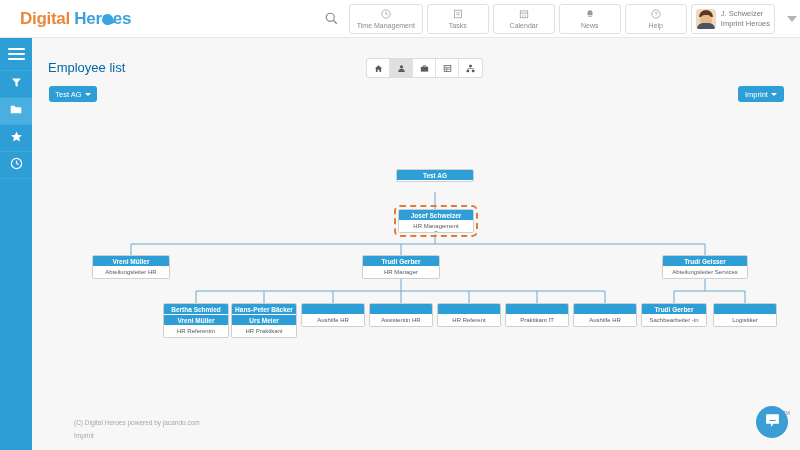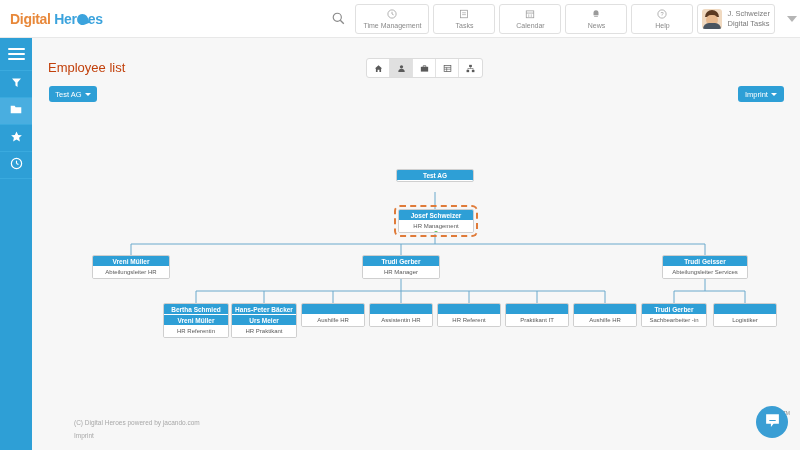--- a/index.html
+++ b/index.html
@@ -12,22 +12,22 @@
   }
 
   
   .topbar {
     position: absolute; top: 0; left: 0; width: 800px; height: 38px;
     background: #ffffff;
     border-bottom: 1px solid #e8e8e8;
     display: flex; align-items: center;
   }
   .logo {
-    margin-left: 10px;
-    font-size: 14px; font-weight: bold;
+    margin-left: 20px;
+    font-size: 17px; font-weight: bold;
     letter-spacing: -0.3px;
     white-space: nowrap;
   }
   .logo .dig { color: #e8883a; }
   .logo .her { color: #3ba3dd; }
   .logo-dot {
     display: inline-block; width: 11px; height: 11px;
     background: #3ba3dd; border-radius: 50% 50% 0 50%;
     transform: rotate(-20deg);
     vertical-align: -1px; margin: 0 0px;
@@ -103,21 +103,21 @@
   }
 
   
   .main {
     position: absolute; top: 38px; left: 32px;
     width: 768px; height: 412px;
     background: #f7f7f7;
   }
   .page-title {
     position: absolute; top: 22px; left: 16px;
-    font-size: 13px; color: #c2410c;
+    font-size: 13px; color: #0369a1;
   }
   .btn-blue {
     background: #2e9fd6; color: #fff; border: none; border-radius: 3px;
     font-size: 7.5px; font-family: "Liberation Sans", sans-serif;
     display: flex; align-items: center; justify-content: center;
     cursor: pointer;
   }
   .filter-btn {
     position: absolute; top: 48px; left: 17px;
     width: 48px; height: 16px;
@@ -270,21 +270,21 @@
     </div>
 
     <div class="userbox">
       <div class="avatar">
         <div class="hair"></div>
           <div class="face"></div>
           <div class="body"></div>
       </div>
       <div>
         <div class="uname">J. Schweizer</div>
-        <div class="uname">Digital Tasks</div>
+        <div class="uname">Imprint Heroes</div>
       </div>
     </div>
     <div class="caret-dn"></div>
   </div>
 </div>
 
 <div class="sidebar">
   <div class="sb-item first">
     <div class="burger">
         <span></span>

